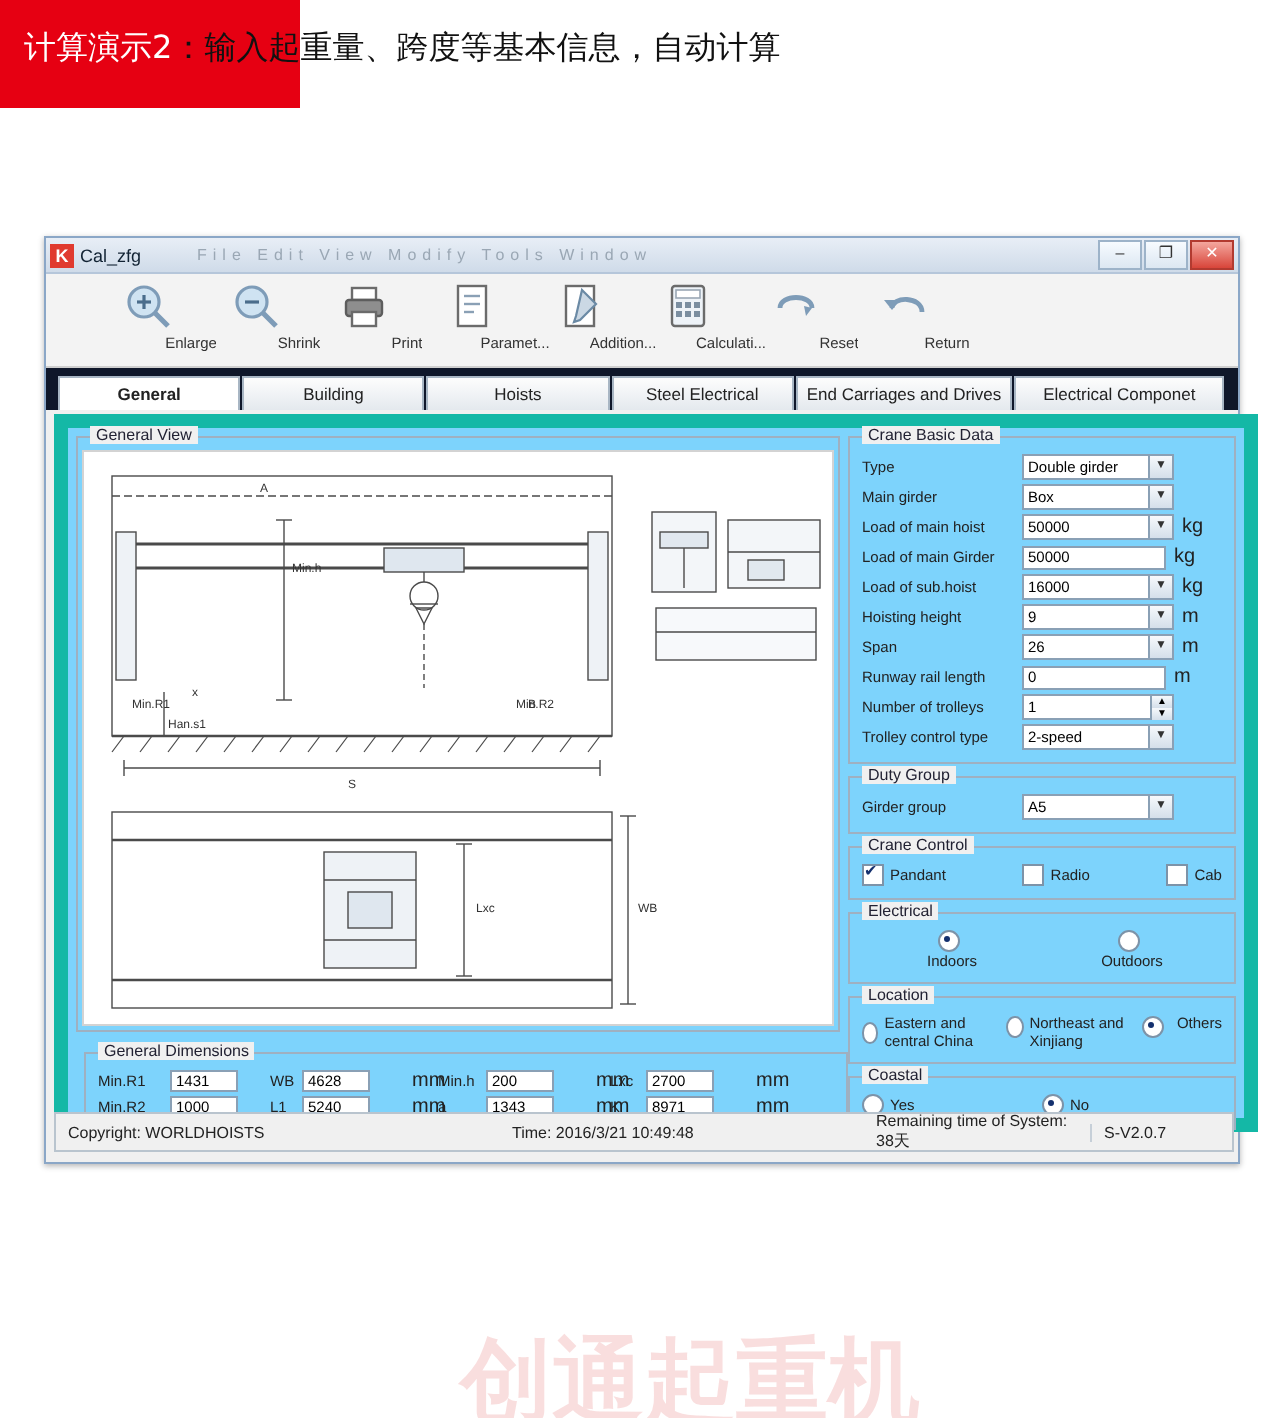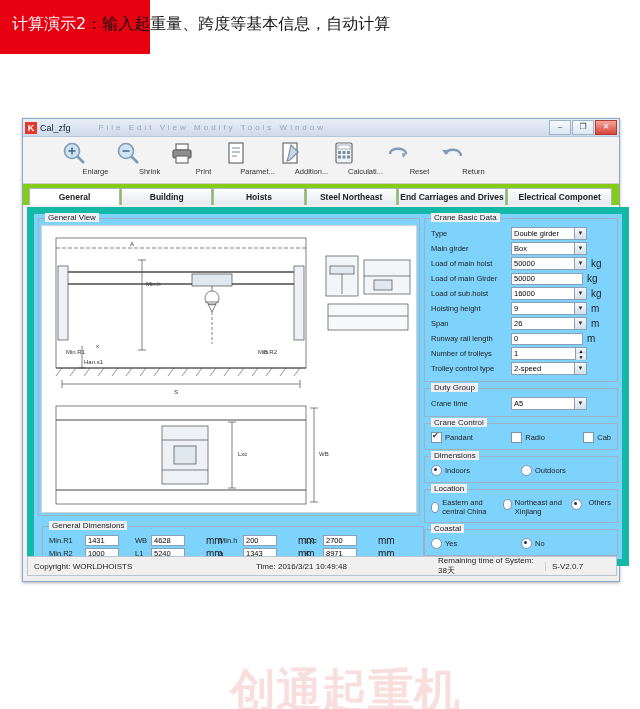--- a/index.html
+++ b/index.html
@@ -27,22 +27,22 @@
   .tb-btn{width:20px;height:13px;border:1px solid #9db3c9;margin-left:1px;background:linear-gradient(#f7fbff,#dce7f2);font-size:8px;line-height:12px;text-align:center;color:#333;}
   .tb-btn.close{background:linear-gradient(#f4a79e,#d8453a);color:#fff;border-color:#b23a30;}
 
   
   .toolbar{height:46px;background:#f3f3f3;border-bottom:1px solid #cfcfcf;display:flex;padding-left:24px;}
   .tool{width:54px;display:flex;flex-direction:column;align-items:center;justify-content:flex-start;padding-top:3px;}
   .tool .glyph{width:26px;height:26px;display:block;}
   .tool .lbl{font-size:7.5px;color:#333;margin-top:1px;white-space:nowrap;overflow:hidden;max-width:52px;text-align:center;margin-left:43px;}
 
   
-  .tabs{display:flex;padding:4px 6px 0 6px;background:#84cc16;}
-  .tab{border:1px solid #a8b6c4;border-bottom:none;background:linear-gradient(#fdfdfd,#e4e9ee);font-size:8.5px;padding:3px 0;text-align:center;margin-right:1px;color:#222;font-weight:bold;}
+  .tabs{display:flex;padding:4px 6px 0 6px;background:#0f172a;}
+  .tab{border:1px solid #a8b6c4;border-bottom:none;background:linear-gradient(#fdfdfd,#e4e9ee);font-size:8.5px;padding:3px 0;text-align:center;margin-right:1px;color:#222;}
   .tab.active{background:#fff;font-weight:bold;}
   .tab.w1{width:92px;}.tab.w2{width:92px;}.tab.w3{width:92px;}.tab.w4{width:92px;}
   .tab.w5{width:110px;}.tab.w6{width:106px;}
 
   
   .body{position:absolute;left:4px;top:88px;width:588px;height:345px;background:#7dd3fc;border:7px solid #14b8a6;}
   .left-pane{position:absolute;left:4px;top:4px;width:380px;height:300px;}
   .gbox{position:absolute;border:1px solid #9fb0c0;background:transparent;}
   .gbox>.legend{position:absolute;top:-6px;left:6px;background:#f0f0f0;font-size:8px;padding:0 3px;color:#223;}
 
@@ -184,21 +184,21 @@
           <path d="M7 15 l4 -5 l-8 0 z" fill="#7e9cb8"></path>
         </svg>
       <div class="lbl">Return</div>
     </div>
   </div>
 
   <div class="tabs">
     <div class="tab w1 active">General</div>
     <div class="tab w2">Building</div>
     <div class="tab w3">Hoists</div>
-    <div class="tab w4">Steel Northeast</div>
+    <div class="tab w4">Steel Electrical</div>
     <div class="tab w5">End Carriages and Drives</div>
     <div class="tab w6">Electrical Componet</div>
   </div>
 
   <div class="body">
 
     <div class="left-pane">
       <div class="gbox gv">
         <div class="legend">General View</div>
         <div class="drawing">
@@ -432,21 +432,21 @@
                 <span>2-speed</span>
                 <div class="arw">▼</div>
               </div>
             </div>
         </div>
       </div>
 
       <div class="rg">
         <div class="legend">Duty Group</div>
         <div class="frow" style="margin-bottom:0;">
-          <div class="flab">Crane time</div>
+          <div class="flab">Girder group</div>
           <div class="fctl">
               <div class="sel">
                 <span>A5</span>
                 <div class="arw">▼</div>
               </div>
             </div>
         </div>
       </div>
 
       <div class="rg">
@@ -461,27 +461,27 @@
               <span>Radio</span>
             </div>
           <div class="cbrow">
               <span class="cb"></span>
               <span>Cab</span>
             </div>
         </div>
       </div>
 
       <div class="rg">
-        <div class="legend">Dimensions</div>
+        <div class="legend">Electrical</div>
         <div class="spread">
-          <div class="cbrow" style="width:50%;">
+          <div class="cbrow" style="width:50%;flex-direction:column;">
               <span class="rb on"></span>
               <span>Indoors</span>
             </div>
-          <div class="cbrow" style="width:50%;">
+          <div class="cbrow" style="width:50%;flex-direction:column;">
               <span class="rb"></span>
               <span>Outdoors</span>
             </div>
         </div>
       </div>
 
       <div class="rg">
         <div class="legend">Location</div>
         <div style="display:flex;align-items:flex-start;">
           <div class="cbrow" style="width:40%;align-items:center;">

